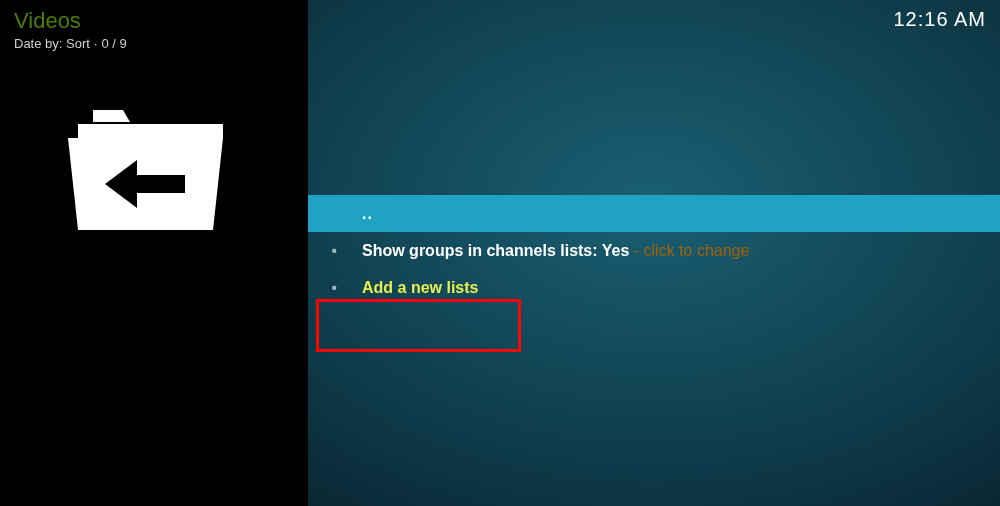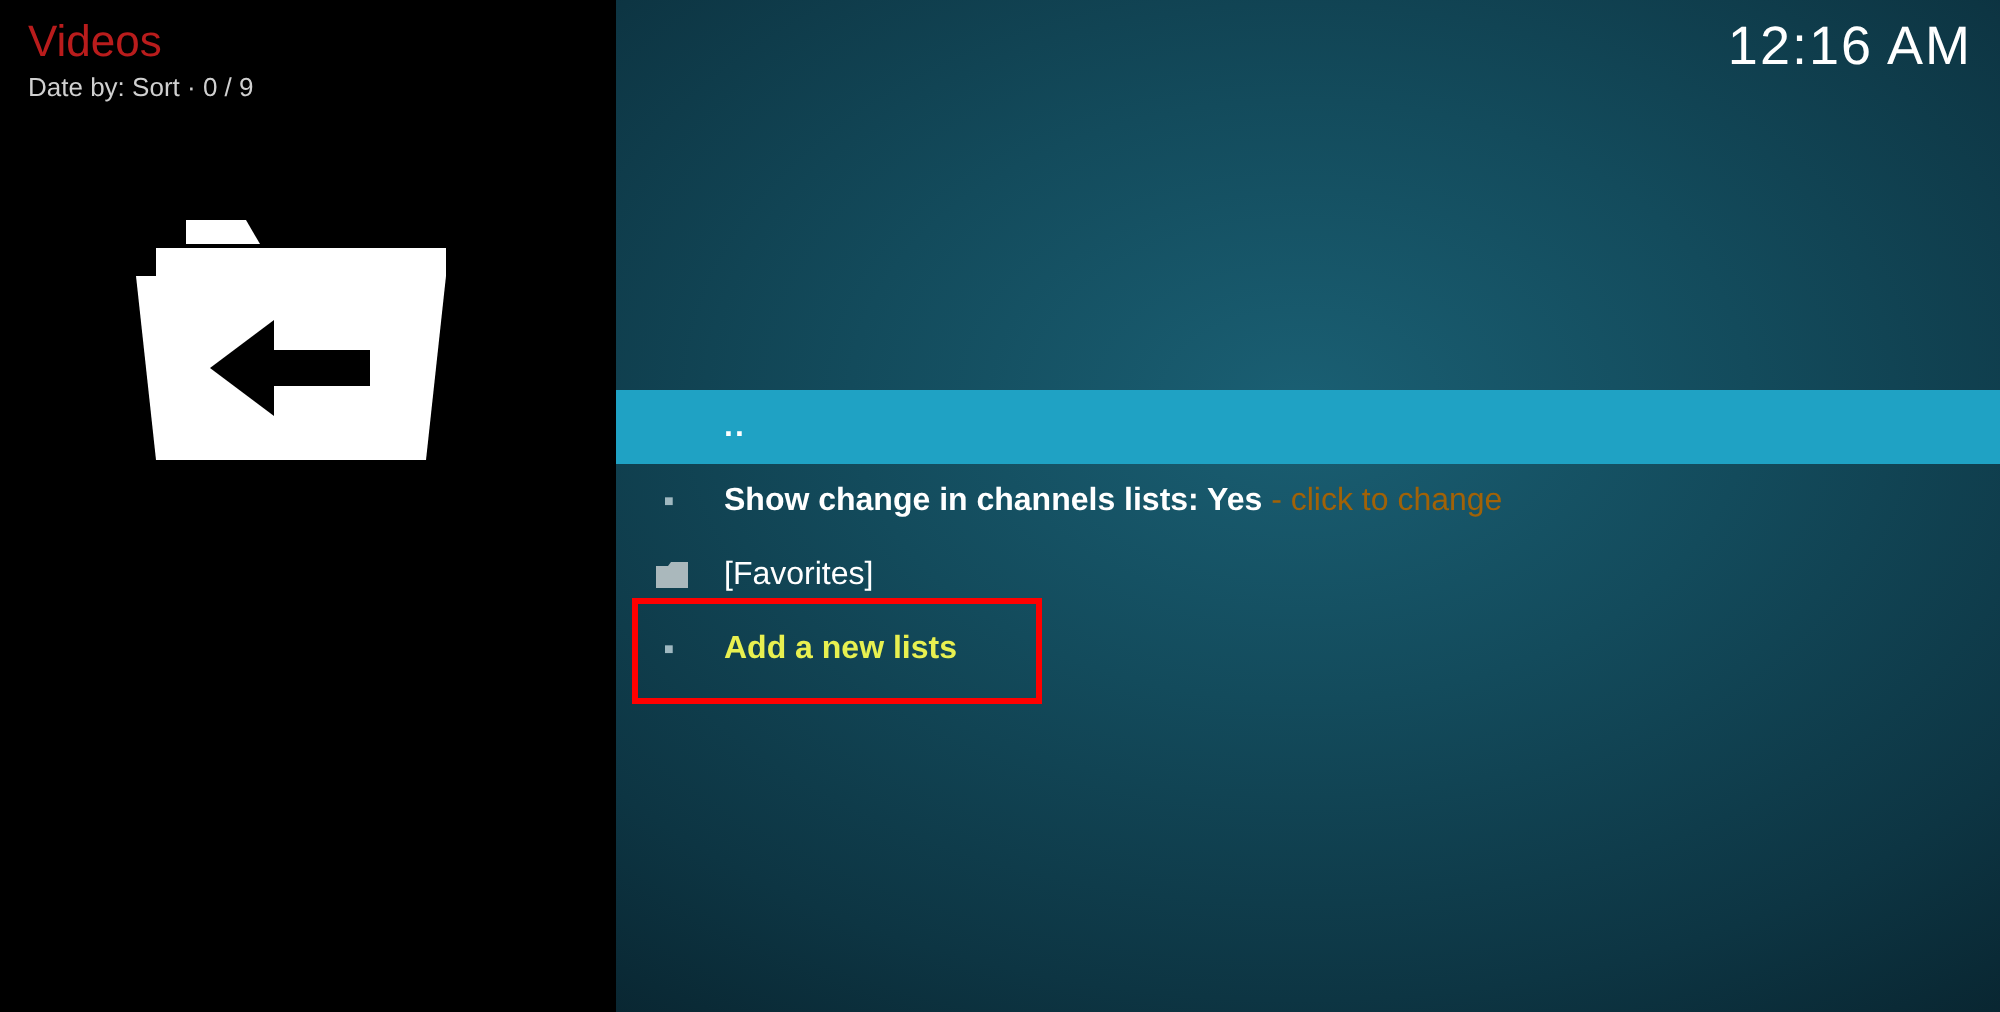--- a/index.html
+++ b/index.html
@@ -12,23 +12,23 @@
   .header {
     position: absolute;
     top: 8px;
     left: 14px;
     right: 14px;
     display: flex;
     justify-content: space-between;
     align-items: flex-start;
   }
   .header-left { }
-  .title { font-size: 22px; font-weight: 400; color: #b91c1c; }
+  .title { font-size: 22px; font-weight: 400; color: #4d7c0f; }
   .subtitle { font-size: 13px; color: #d0d0d0; margin-top: 2px; }
-  .clock { font-size: 27px; font-weight: 300; color: #fff; letter-spacing: 1px; }
+  .clock { font-size: 20px; font-weight: 300; color: #fff; letter-spacing: 1px; }
   .sidebar {
     position: absolute;
     left: 0;
     top: 0;
     width: 308px;
     height: 506px;
     background: #000;
     z-index: -1;
   }
   .back-icon-wrap {
@@ -111,30 +111,22 @@
   </svg>
 </div>
 
 <div class="list">
   <div class="row selected">
     <span class="dots">..</span>
   </div>
   <div class="row">
     <span class="icon-slot bullet">■</span>
     <span>
-      <span class="text-bold">Show change in channels lists: Yes</span><span class="text-dim"> - click to change</span>
+      <span class="text-bold">Show groups in channels lists: Yes</span><span class="text-dim"> - click to change</span>
     </span>
-  </div>
-  <div class="row">
-    <span class="icon-slot folder">
-      <svg width="16" height="13" viewBox="0 0 16 13">
-          <path d="M0 2 L6 2 L7.5 0 L16 0 L16 13 L0 13 Z" fill="#aab8bc"></path>
-        </svg>
-    </span>
-    <span class="text-normal">[Favorites]</span>
   </div>
   <div class="row">
     <span class="icon-slot bullet">■</span>
     <span class="text-highlight">Add a new lists</span>
   </div>
 </div>
 
 <div class="red-box" style="left: 316px; top: 299px; width: 205px; height: 53px;"></div>
 
 </body></html>

